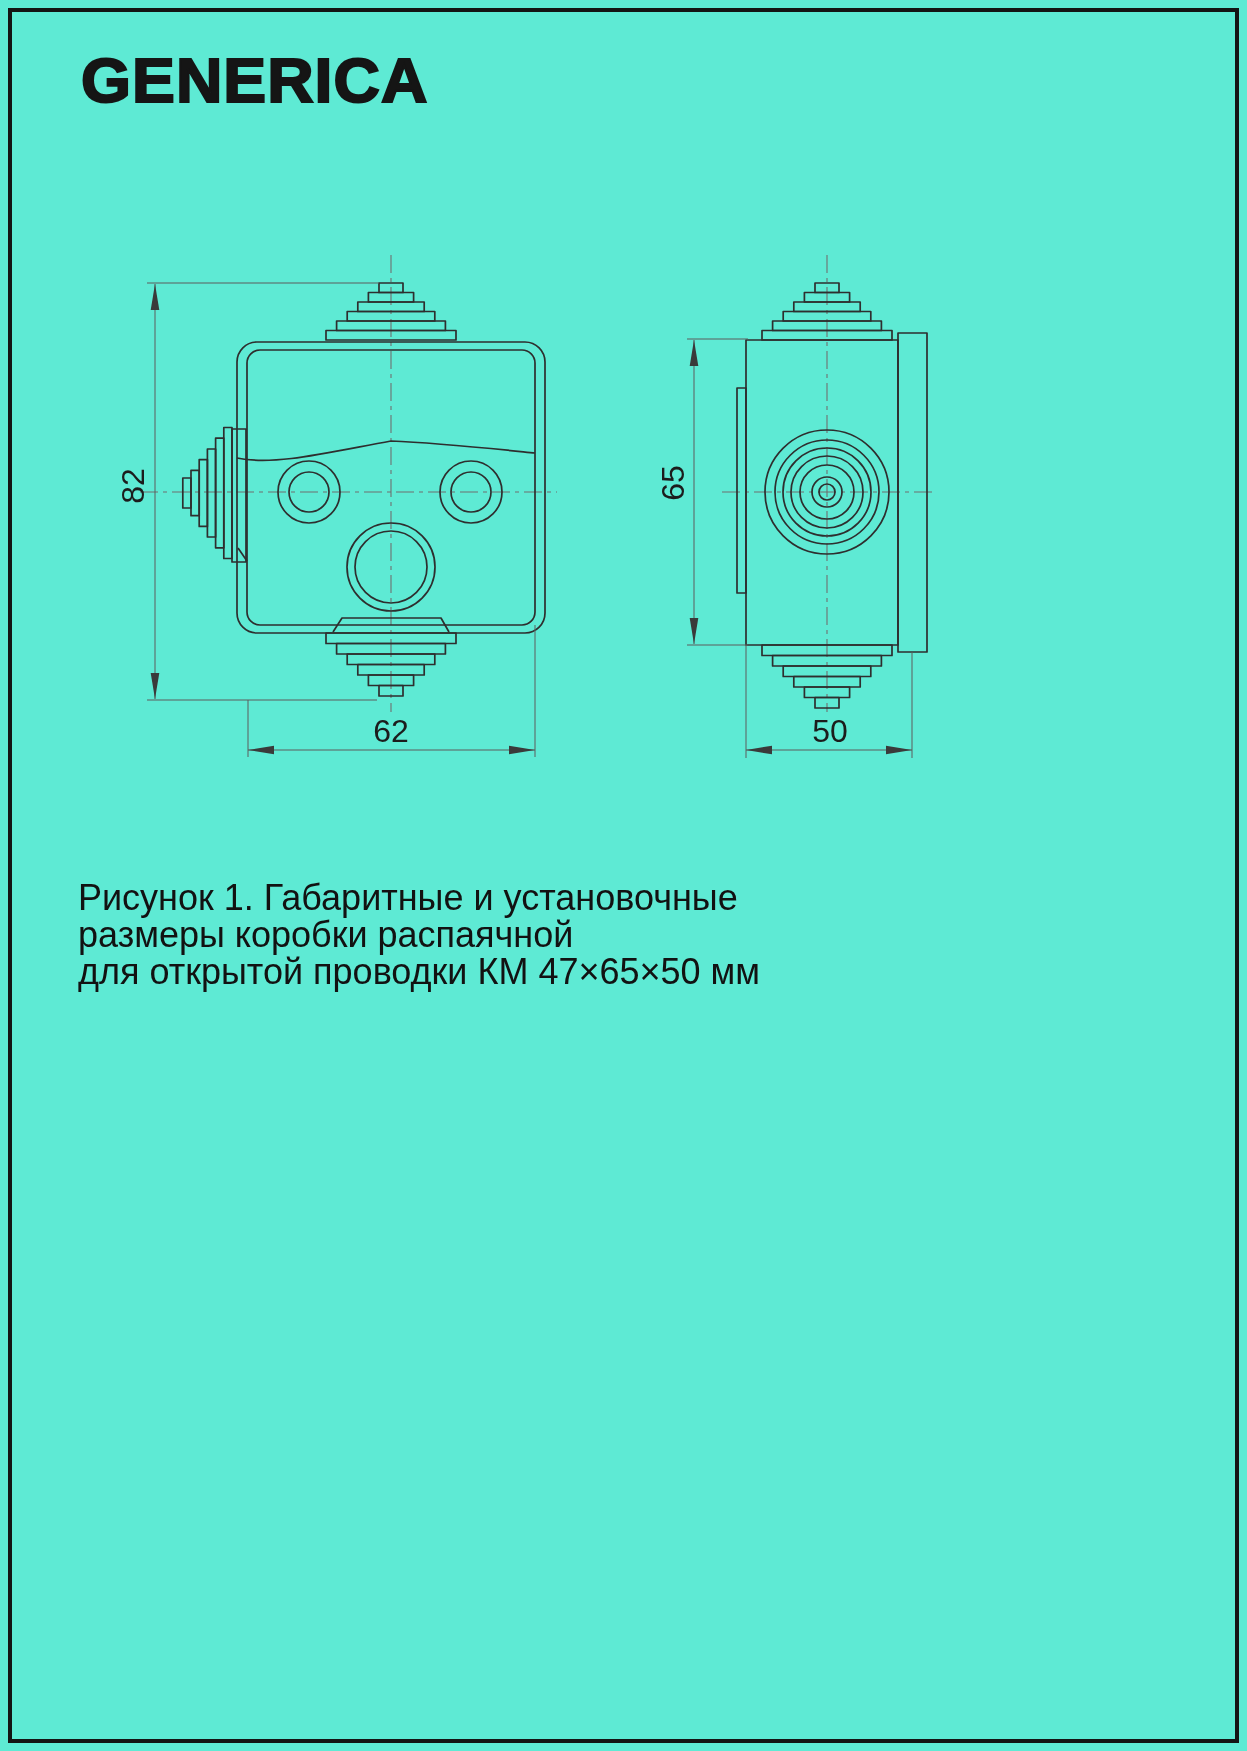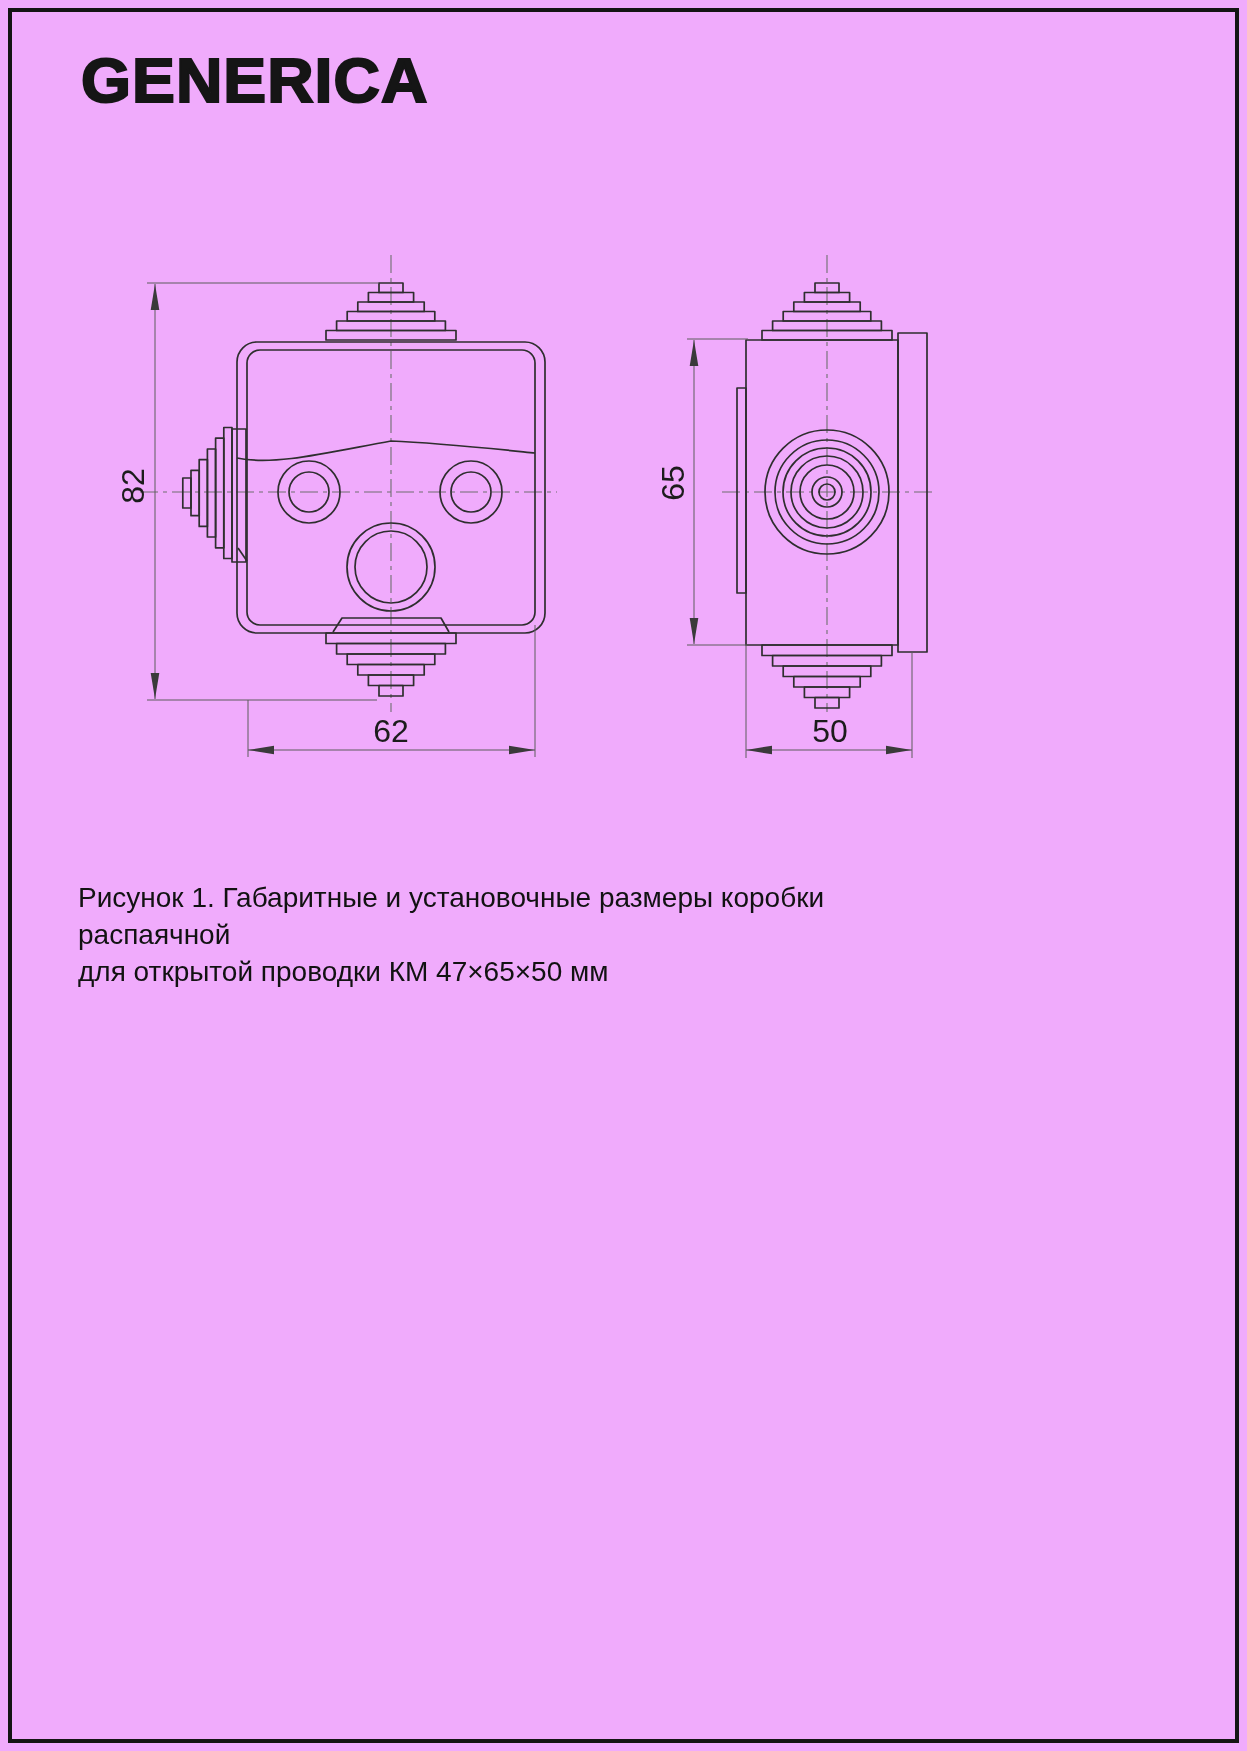--- a/index.html
+++ b/index.html
@@ -1,33 +1,33 @@
 <!DOCTYPE html>
 <html><head>
 <meta charset="utf-8">
 <style>
   html,body { margin:0; padding:0; background:#ffffff; }
   .page {
-    position:relative; width:1247px; height:1751px; background:#f0abfc;
+    position:relative; width:1247px; height:1751px; background:#5eead4;
     font-family:"Liberation Sans", sans-serif; overflow:hidden;
   }
   .page-border {
     position:absolute; left:8px; top:8px; right:8px; bottom:8px;
     border:4px solid #141414; pointer-events:none;
   }
   .logo {
     position:absolute; left:81px; top:44px;
     font-size:63px; font-weight:bold; letter-spacing:1px; color:#151515;
     -webkit-text-stroke:2.1px #151515;
     transform:scaleX(1.02); transform-origin:left top;
     white-space:nowrap;
   }
   .caption {
     position:absolute; left:78px; top:879px; width:760px;
-    font-size:28px; line-height:37px; color:#121212;
+    font-size:36px; line-height:37px; color:#121212;
   }
   svg.drawing { position:absolute; left:0; top:0; }
   .main   { fill:none; stroke:#2e2e2e; stroke-width:1.7px; stroke-linejoin:round; }
   .thin   { fill:none; stroke:#5c5c5c; stroke-width:1px; }
   .cl     { fill:none; stroke:#6f6f6f; stroke-width:1.1px; stroke-dasharray:18 5 4 5; }
   .arr    { fill:#3a3a3a; stroke:none; }
   text.dim {
     font-family:"Liberation Sans", sans-serif; font-size:32px; fill:#1c1c1c;
   }
 </style>

